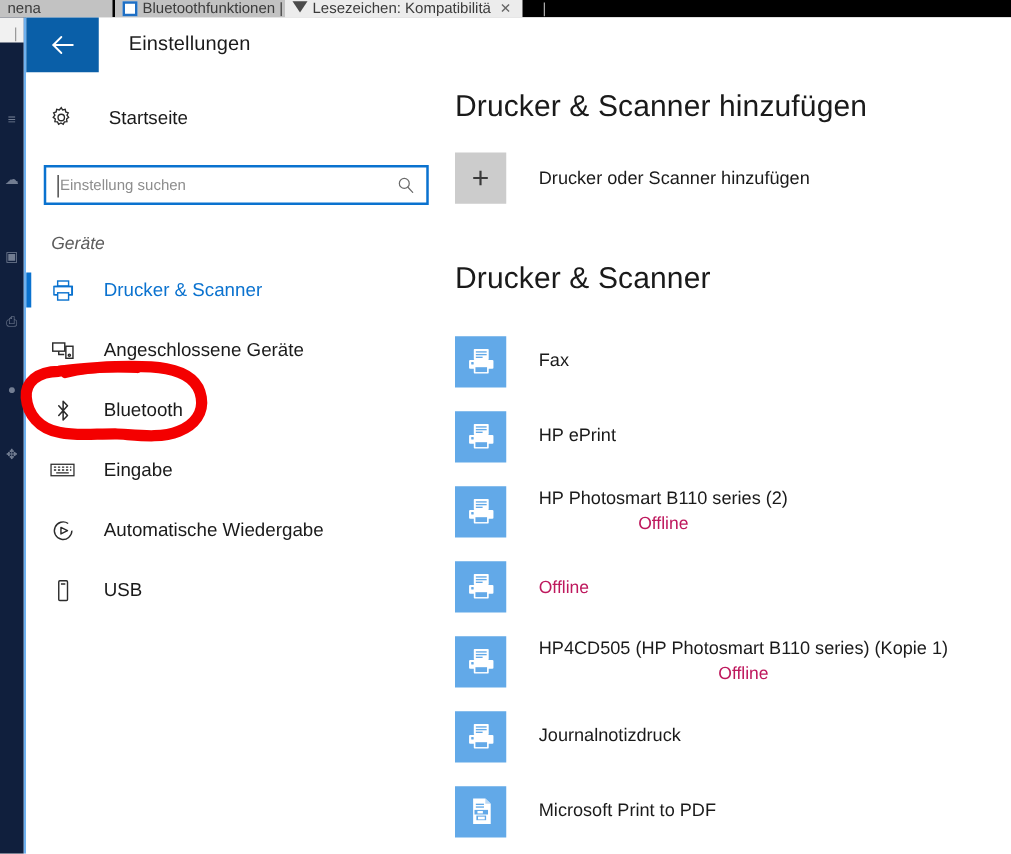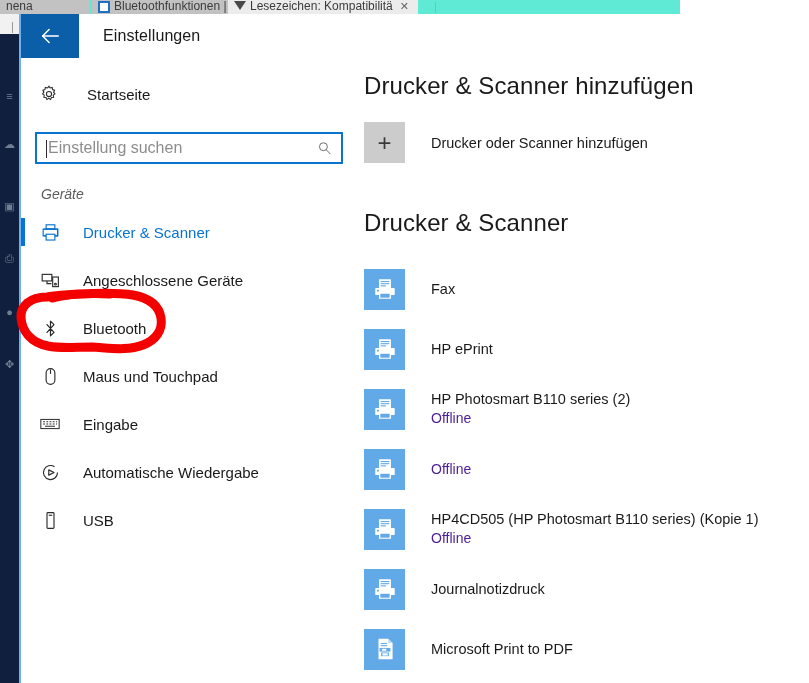--- a/index.html
+++ b/index.html
@@ -7,22 +7,22 @@
     width: 809px; height: 683px;
     font-family: "Liberation Sans", sans-serif;
     background: #ffffff;
     overflow: hidden;
   }
 
   #root { position: relative; width: 809px; height: 683px; }
 
   
   .browser-tabstrip {
-    position: absolute; left: 0; top: 0; width: 680px; height: 14px;
-    background: #5eead4;
+    position: absolute; left: 0; top: 0; width: 809px; height: 14px;
+    background: #000000;
     overflow: hidden;
   }
   .btab {
     position: absolute; top: -8px; height: 22px;
     display: flex; align-items: flex-end; gap: 4px;
     padding: 0 6px 1px 6px;
     font-size: 12px; color: #3b3b3b; white-space: nowrap;
     border-top-left-radius: 3px; border-top-right-radius: 3px;
   }
   .btab.inactive { background: #c2c2c2; }
@@ -103,21 +103,21 @@
   .searchbox {
     position: relative; margin: 18px 14px 0 14px;
     height: 32px; border: 2px solid #0a72cf; background: #fff;
     display: flex; align-items: center;
   }
   .searchbox .caret {
     position: absolute; left: 9px; top: 6px; width: 1px; height: 18px; background: #2b2b2b;
   }
   .searchbox input {
     border: 0; outline: 0; width: 100%; height: 100%;
-    padding: 0 30px 0 11px; font-size: 16px;
+    padding: 0 30px 0 11px; font-size: 12px;
     font-family: "Liberation Sans", sans-serif; color: #2b2b2b; background: transparent;
   }
   .searchbox input::placeholder { color: #8d8d8d; }
   .searchbox .mag { position: absolute; right: 8px; top: 6px; }
 
   .nav-section {
     margin: 22px 0 6px 20px; font-size: 14px; color: #5c5c5c; font-style: italic;
   }
 
   .nav-item {
@@ -158,21 +158,21 @@
 
   .dev-row {
     display: flex; align-items: center; height: 60px; cursor: pointer;
   }
   .dev-tile {
     width: 41px; height: 41px; flex: 0 0 41px; background: #62a9e8;
     display: flex; align-items: center; justify-content: center;
   }
   .dev-text { margin-left: 26px; }
   .dev-name { font-size: 14.5px; color: #1a1a1a; line-height: 19px; }
-  .dev-status { font-size: 14px; color: #4c1d95; line-height: 19px; }
+  .dev-status { font-size: 14px; color: #be185d; line-height: 19px; text-align: center; }
 
   
   .annotation {
     position: absolute; left: 0; top: 0; width: 809px; height: 683px;
     pointer-events: none;
   }
 </style>
 </head>
 <body>
 
@@ -286,31 +286,20 @@
 
       <div class="nav-item">
         <span class="ico">
           <svg width="21" height="21" viewBox="0 0 24 24">
             <path d="M8 7.5 L16 16.5 L12 20.5 V3.5 L16 7.5 L8 16.5" fill="none" stroke="#2b2b2b" stroke-width="1.4" stroke-linecap="round" stroke-linejoin="round"></path>
           </svg>
         </span>
         <span class="lbl">Bluetooth</span>
       </div>
 
-      <div class="nav-item">
-        <span class="ico">
-          <svg width="21" height="21" viewBox="0 0 24 24">
-            <g fill="none" stroke="#2b2b2b" stroke-width="1.3">
-              <rect x="7" y="3" width="10" height="18" rx="5"></rect>
-              <path d="M12 4 v5"></path>
-            </g>
-          </svg>
-        </span>
-        <span class="lbl">Maus und Touchpad</span>
-      </div>
 
       <div class="nav-item">
         <span class="ico">
           <svg width="22" height="22" viewBox="0 0 24 24">
             <g fill="none" stroke="#2b2b2b" stroke-width="1.1">
               <rect x="2" y="7" width="20" height="10"></rect>
               <path d="M4.5 9.5h2M8 9.5h2M11.5 9.5h2M15 9.5h2M18.5 9.5h1.2M4.5 12h2M8 12h2M11.5 12h2M15 12h2M18.5 12h1.2M6.5 14.5h11"></path>
             </g>
           </svg>
         </span>

